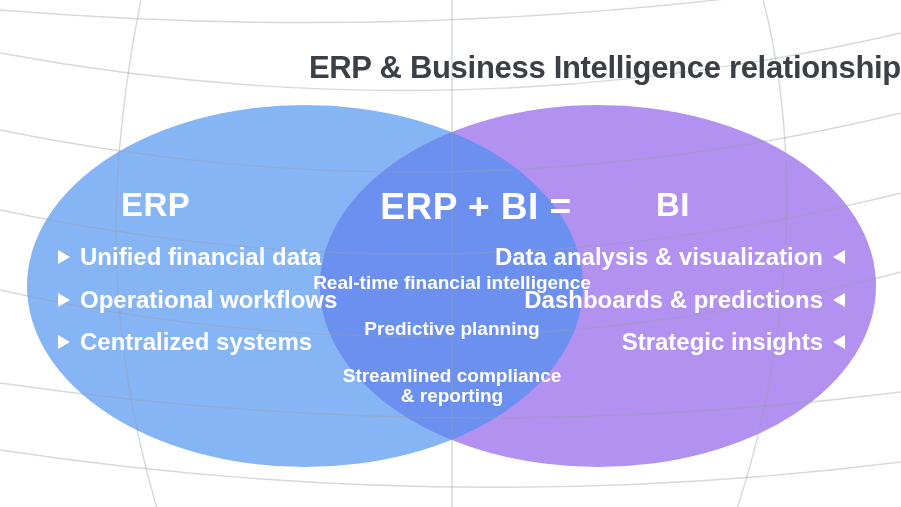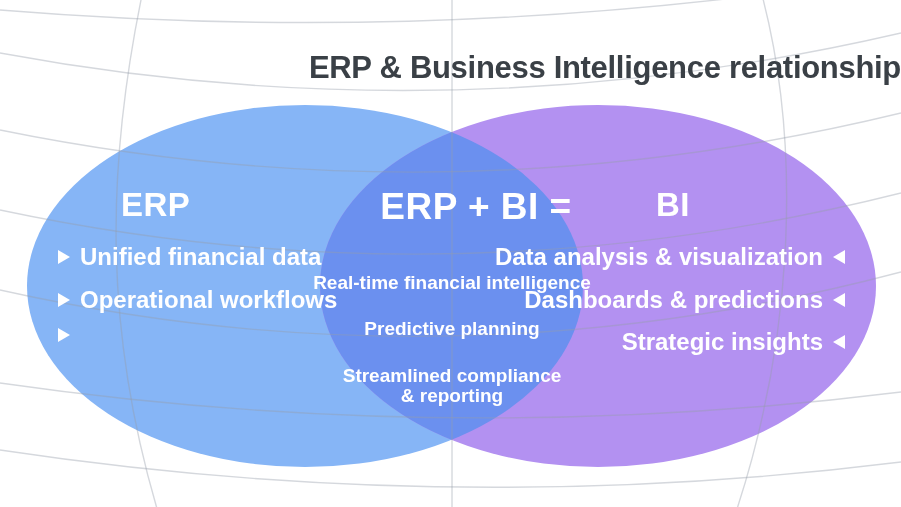--- a/index.html
+++ b/index.html
@@ -120,20 +120,21 @@
   <div class="item left-item row-1">
     <span class="tri-right"></span>
     <span>Unified financial data</span>
   </div>
   <div class="item left-item row-2">
     <span class="tri-right"></span>
     <span>Operational workflows</span>
   </div>
   <div class="item left-item row-3">
     <span class="tri-right"></span>
+    <span>Centralized systems</span>
   </div>
 
   <div class="region-heading heading-both">ERP + BI =</div>
 
   <div class="center-item c-row-1">Real-time financial intelligence</div>
   <div class="center-item c-row-2">Predictive planning</div>
   <div class="center-item c-row-3">Streamlined compliance &amp; reporting</div>
 
   <div class="region-heading heading-bi">BI</div>
 

